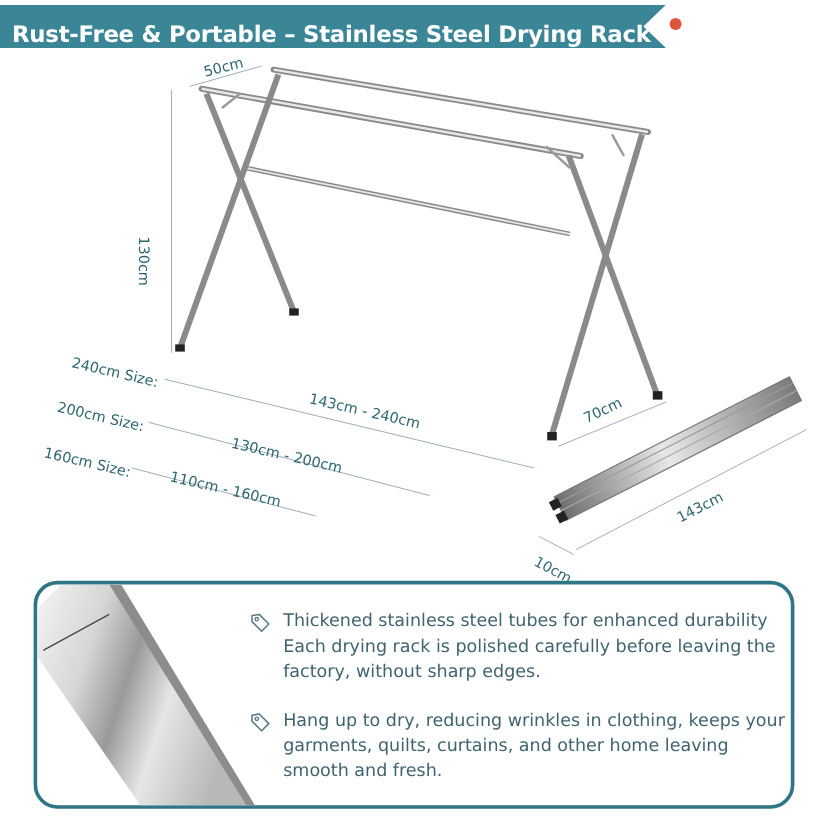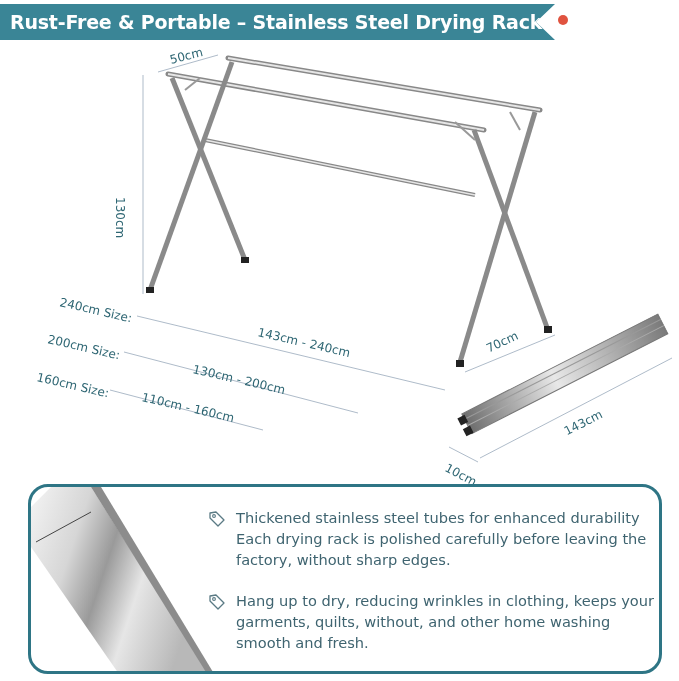--- a/index.html
+++ b/index.html
@@ -16,21 +16,21 @@
     }
     .banner {
       position: absolute;
       left: 0;
       top: 4px;
       height: 36px;
       width: 555px;
       background: #3a8596;
       clip-path: polygon(0 0, 100% 0, 96.6% 50%, 100% 100%, 0 100%);
       display: flex;
-      align-items: center;
+      align-items: flex-end;
     }
     .banner-title {
       color: #ffffff;
       font-weight: bold;
       font-size: 19px;
       padding-left: 10px;
       letter-spacing: -0.2px;
       white-space: nowrap;
     }
     .red-dot {
@@ -191,16 +191,16 @@
         <path d="M3 4 L9 3 L17 11 L11 17 L3 9 Z" fill="none" stroke="#5a7a84" stroke-width="1.3" stroke-linejoin="round"></path>
         <circle cx="7" cy="7" r="1.4" fill="none" stroke="#5a7a84" stroke-width="1.1"></circle>
       </svg>
       <span class="feature-text">Thickened stainless steel tubes for enhanced durability Each drying rack is polished carefully before leaving the factory, without sharp edges.</span>
     </div>
     <div class="feature-item">
       <svg class="tag-icon" viewBox="0 0 20 20">
         <path d="M3 4 L9 3 L17 11 L11 17 L3 9 Z" fill="none" stroke="#5a7a84" stroke-width="1.3" stroke-linejoin="round"></path>
         <circle cx="7" cy="7" r="1.4" fill="none" stroke="#5a7a84" stroke-width="1.1"></circle>
       </svg>
-      <span class="feature-text">Hang up to dry, reducing wrinkles in clothing, keeps your garments, quilts, without, and other home washing smooth and fresh.</span>
+      <span class="feature-text">Hang up to dry, reducing wrinkles in clothing, keeps your garments, quilts, curtains, and other home leaving smooth and fresh.</span>
     </div>
   </div>
 </div>
 
 </body></html>

